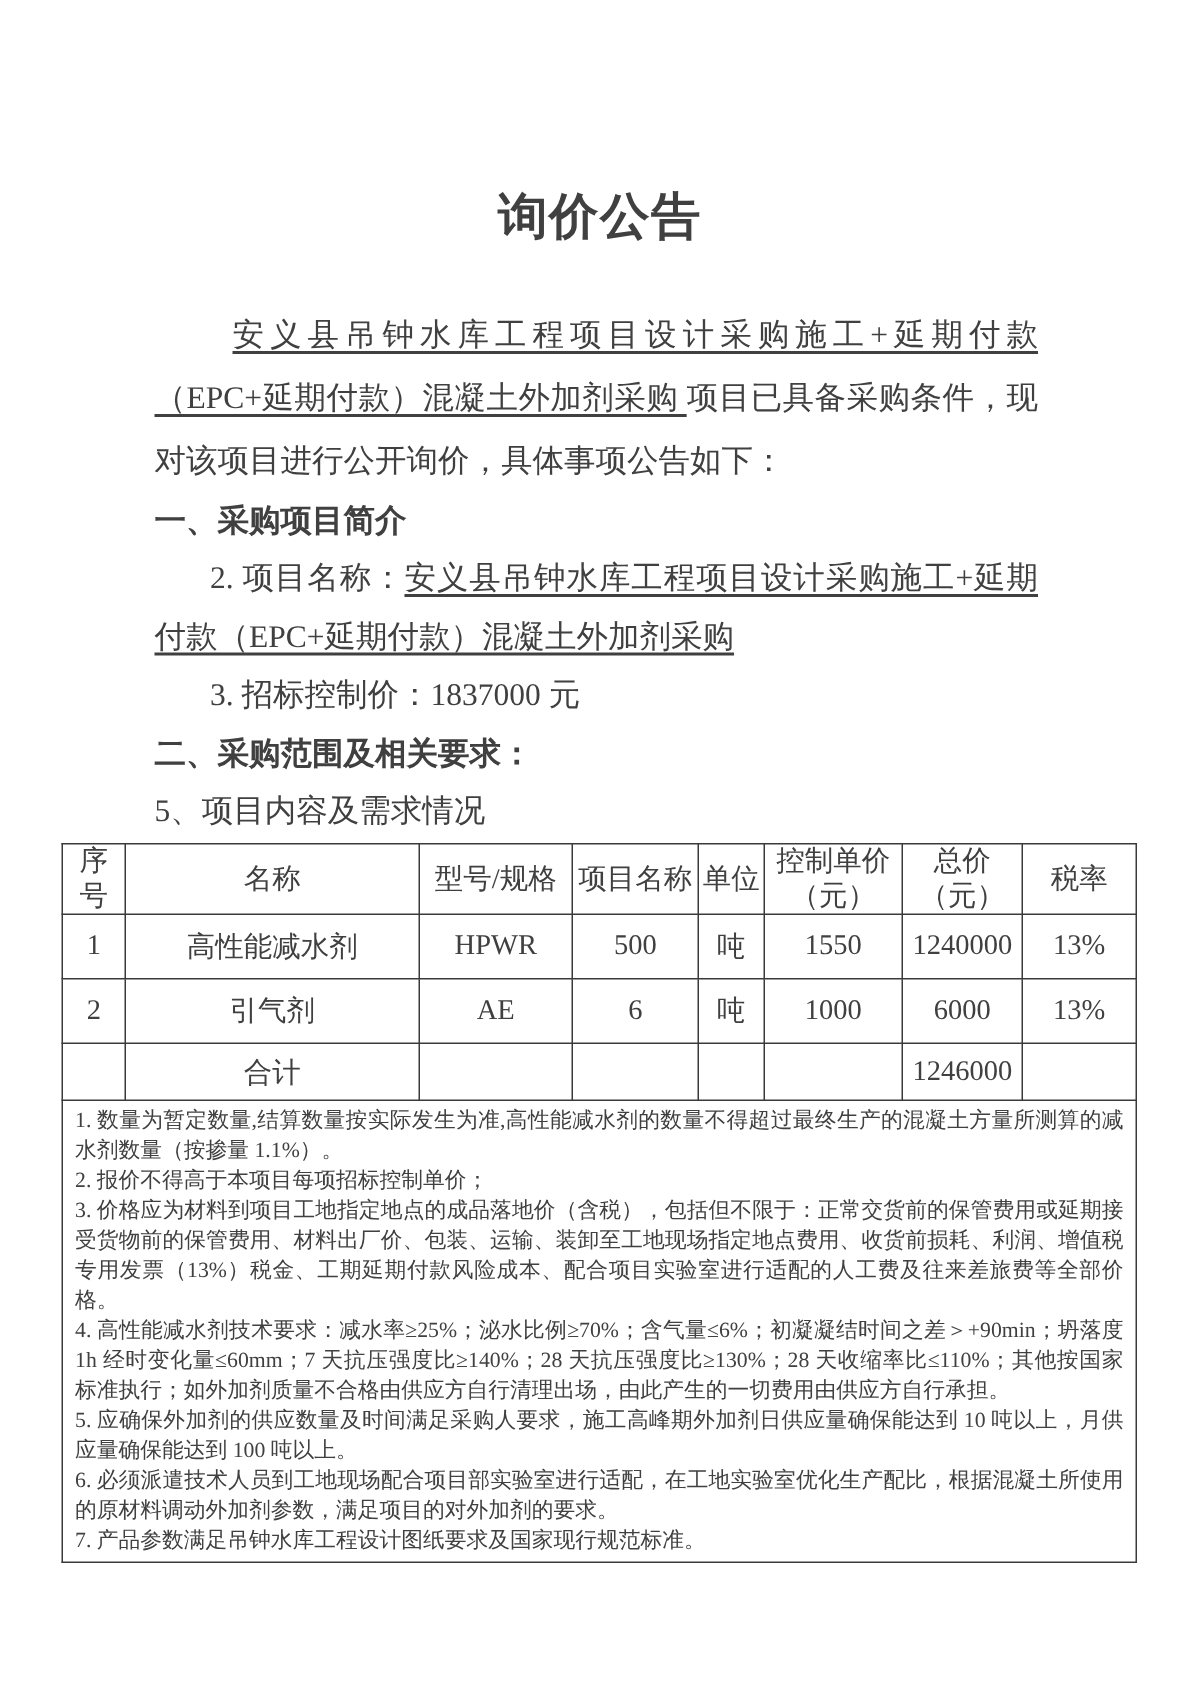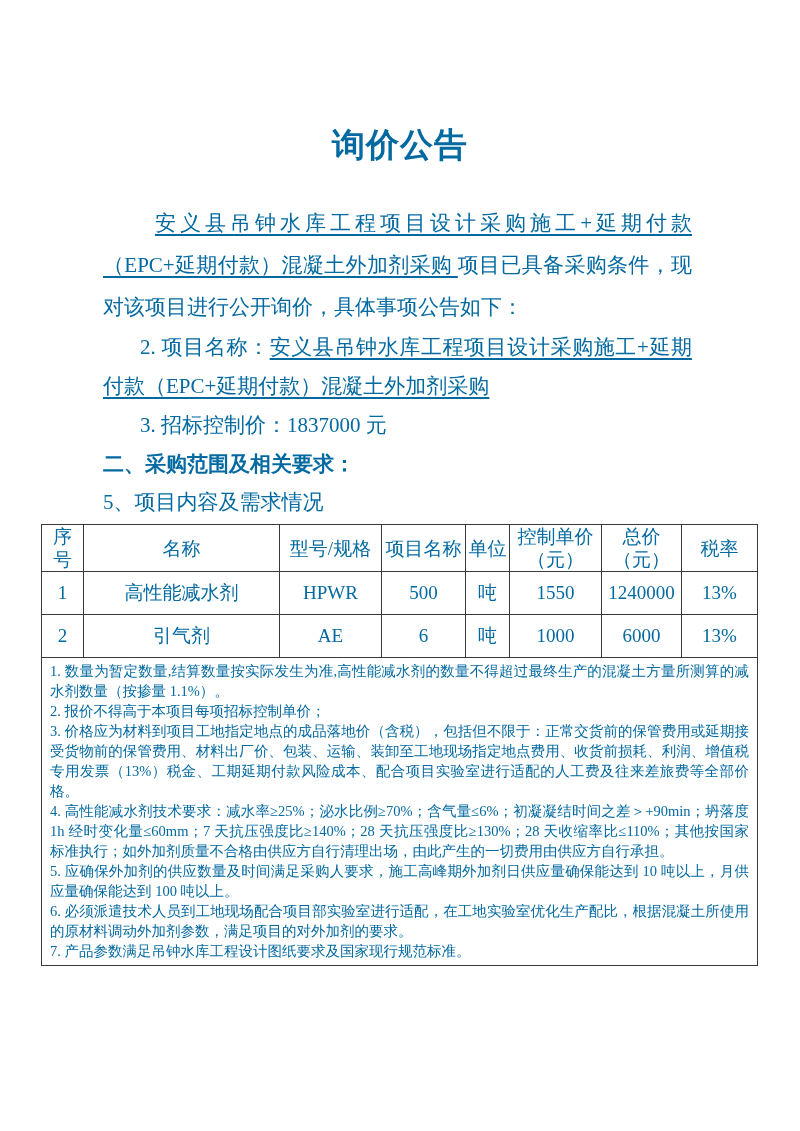--- a/index.html
+++ b/index.html
@@ -1,21 +1,21 @@
 <!DOCTYPE html>
 <html><head>
 <meta charset="utf-8">
 <style>
   html,body { margin:0; padding:0; background:#ffffff; }
   .page {
     position:relative;
     width:800px;
     height:1131px;
     background:#ffffff;
-    color:#0369a1;
+    color:#404040;
     font-family:"Liberation Serif","DejaVu Serif",serif;
     overflow:hidden;
   }
   .doc-title {
     margin:124px 0 0 0;
     font-size:33px;
     line-height:42px;
     font-weight:bold;
     text-align:center;
     letter-spacing:1px;
@@ -83,20 +83,21 @@
 <body>
 
 <div class="page">
 
   <h1 class="doc-title">询价公告</h1>
 
   <div class="body-text">
 
     <p class="intro"><span class="u">安义县吊钟水库工程项目设计采购施工+延期付款（EPC+延期付款）混凝土外加剂采购 </span><span>项目已具备采购条件，现对该项目进行公开询价，具体事项公告如下：</span></p>
 
+    <p class="sec-heading">一、采购项目简介</p>
 
     <p class="item"><span>2. 项目名称：</span><span class="u">安义县吊钟水库工程项目设计采购施工+延期付款（EPC+延期付款）混凝土外加剂采购 </span></p>
 
 
     <p class="item">3. 招标控制价：1837000 元</p>
 
     <p class="sec-heading">二、采购范围及相关要求：</p>
 
     <p class="subhead">5、项目内容及需求情况</p>
 
@@ -141,20 +142,30 @@
         <tr class="data-row">
           <td>2</td>
           <td>引气剂</td>
           <td>AE</td>
           <td>6</td>
           <td>吨</td>
           <td>1000</td>
           <td>6000</td>
           <td>13%</td>
         </tr>
+        <tr class="total-row">
+          <td></td>
+          <td>合计</td>
+          <td></td>
+          <td></td>
+          <td></td>
+          <td></td>
+          <td>1246000</td>
+          <td></td>
+        </tr>
       </tbody>
     <tbody>
       <tr>
         <td class="notes-cell" id="notes-cell" colspan="8">
             <div>1. 数量为暂定数量,结算数量按实际发生为准,高性能减水剂的数量不得超过最终生产的混凝土方量所测算的减水剂数量（按掺量 1.1%）。</div>
             <div>2. 报价不得高于本项目每项招标控制单价；</div>
             <div>3. 价格应为材料到项目工地指定地点的成品落地价（含税），包括但不限于：正常交货前的保管费用或延期接受货物前的保管费用、材料出厂价、包装、运输、装卸至工地现场指定地点费用、收货前损耗、利润、增值税专用发票（13%）税金、工期延期付款风险成本、配合项目实验室进行适配的人工费及往来差旅费等全部价格。</div>
             <div>4. 高性能减水剂技术要求：减水率≥25%；泌水比例≥70%；含气量≤6%；初凝凝结时间之差＞+90min；坍落度 1h 经时变化量≤60mm；7 天抗压强度比≥140%；28 天抗压强度比≥130%；28 天收缩率比≤110%；其他按国家标准执行；如外加剂质量不合格由供应方自行清理出场，由此产生的一切费用由供应方自行承担。</div>
             <div>5. 应确保外加剂的供应数量及时间满足采购人要求，施工高峰期外加剂日供应量确保能达到 10 吨以上，月供应量确保能达到 100 吨以上。</div>
             <div>6. 必须派遣技术人员到工地现场配合项目部实验室进行适配，在工地实验室优化生产配比，根据混凝土所使用的原材料调动外加剂参数，满足项目的对外加剂的要求。</div>

